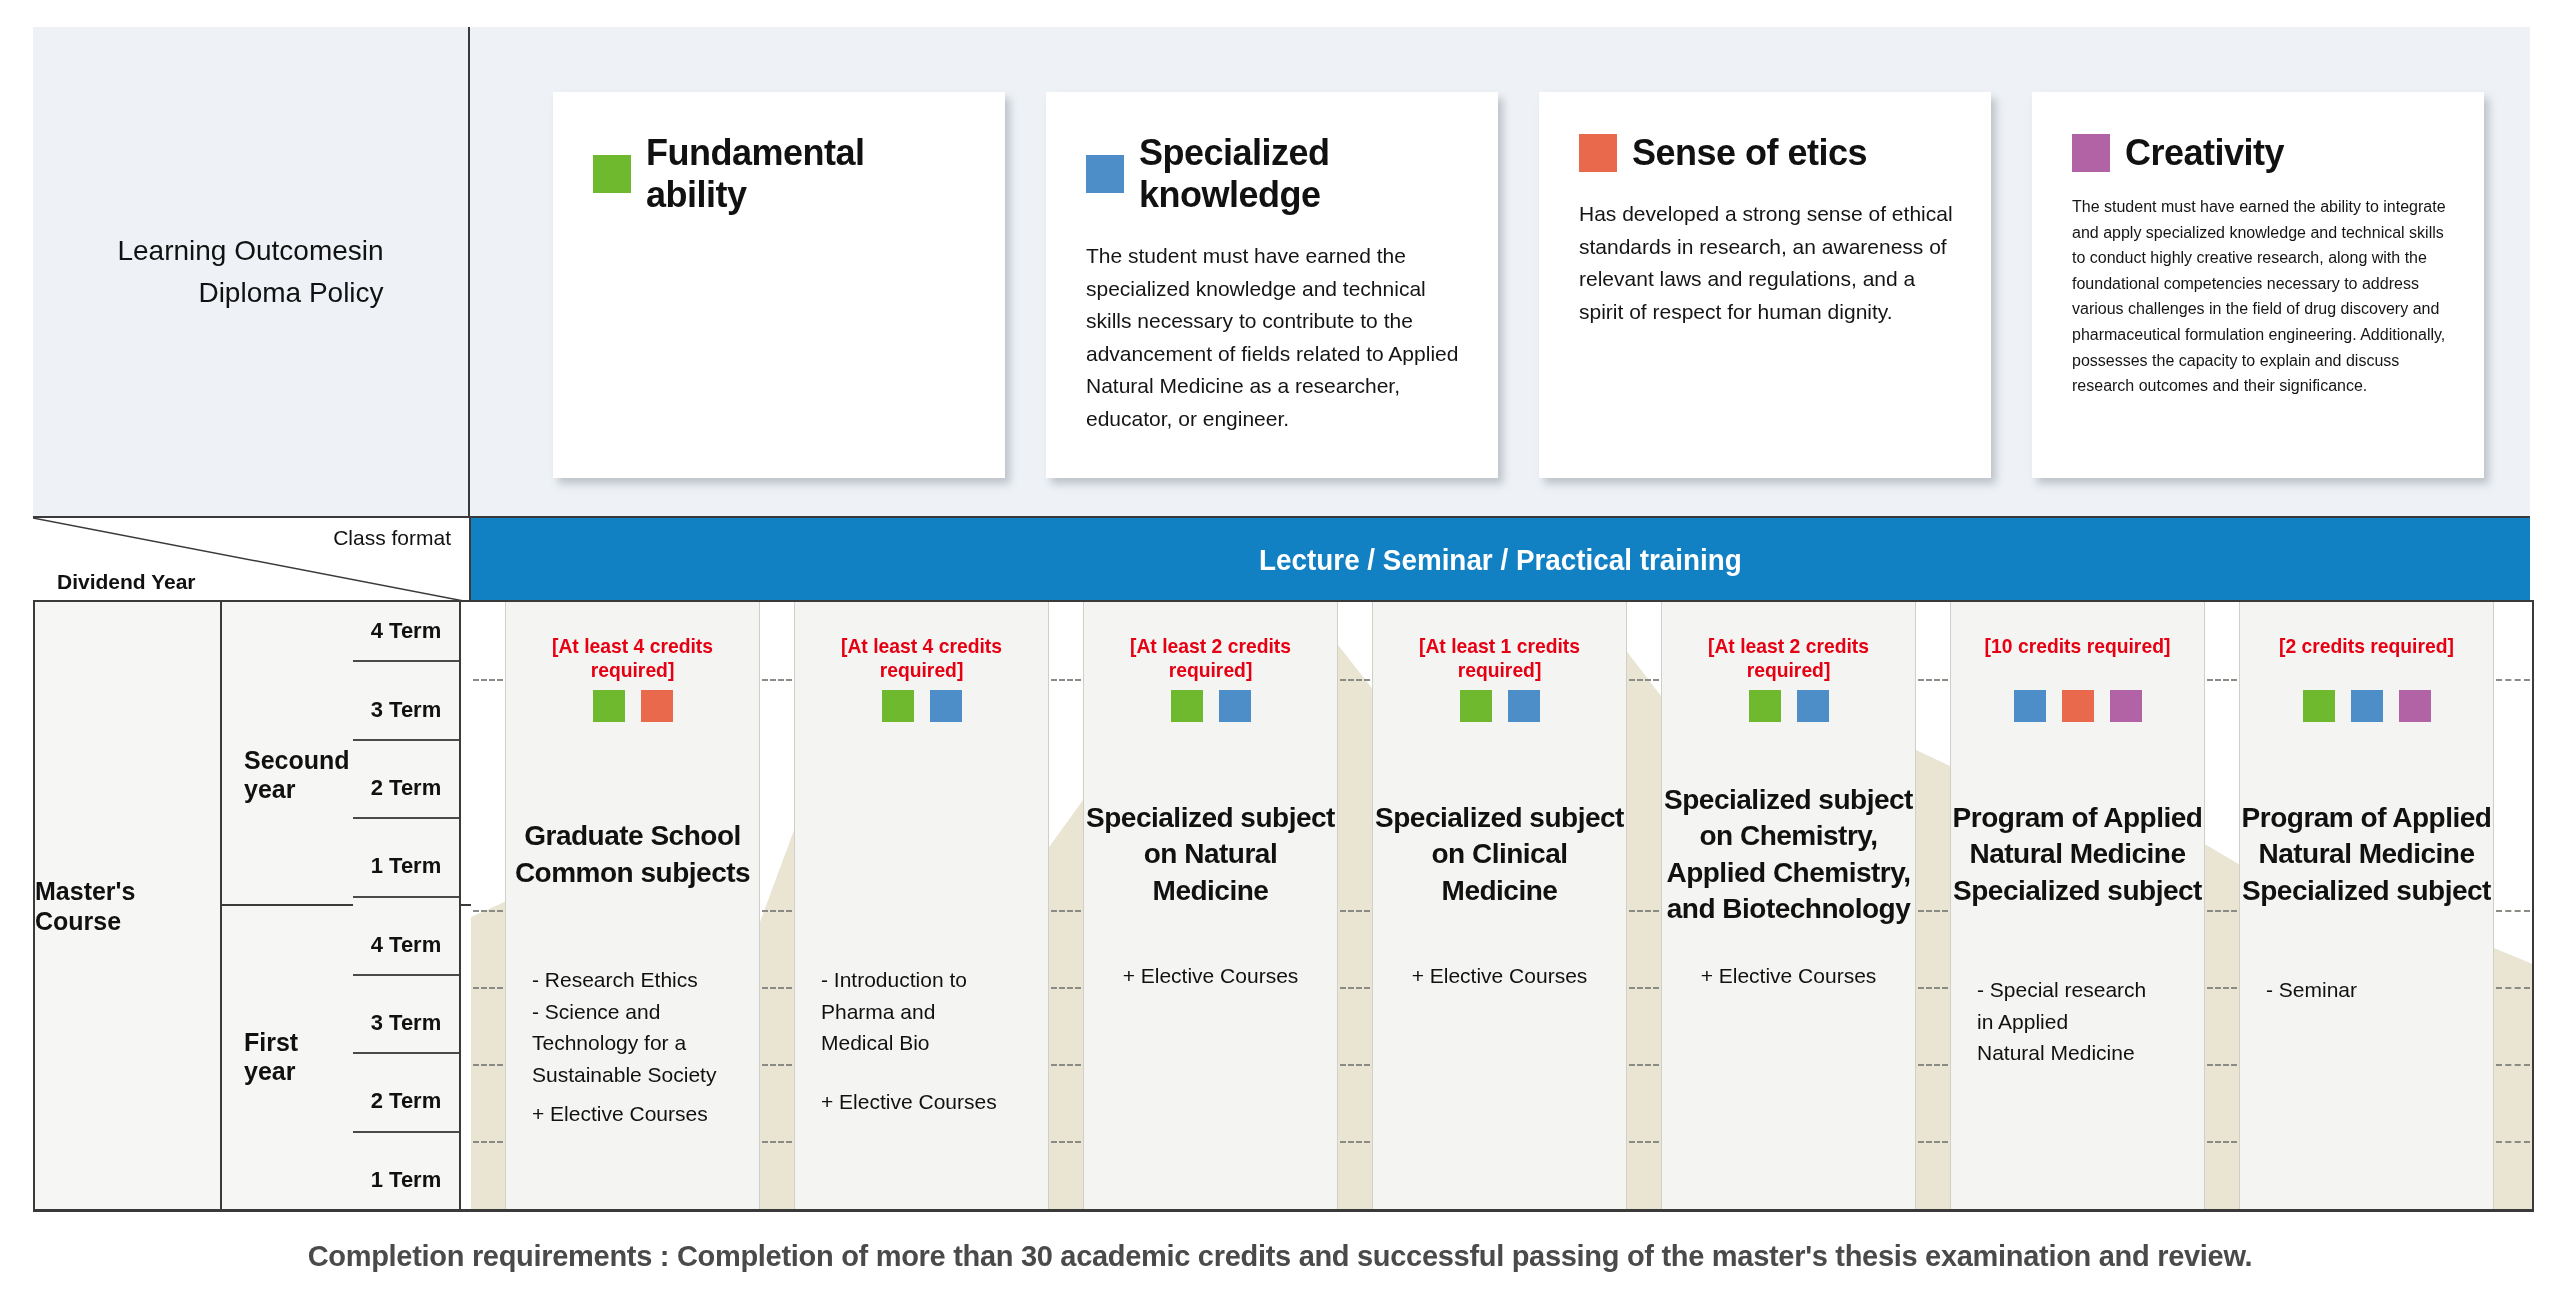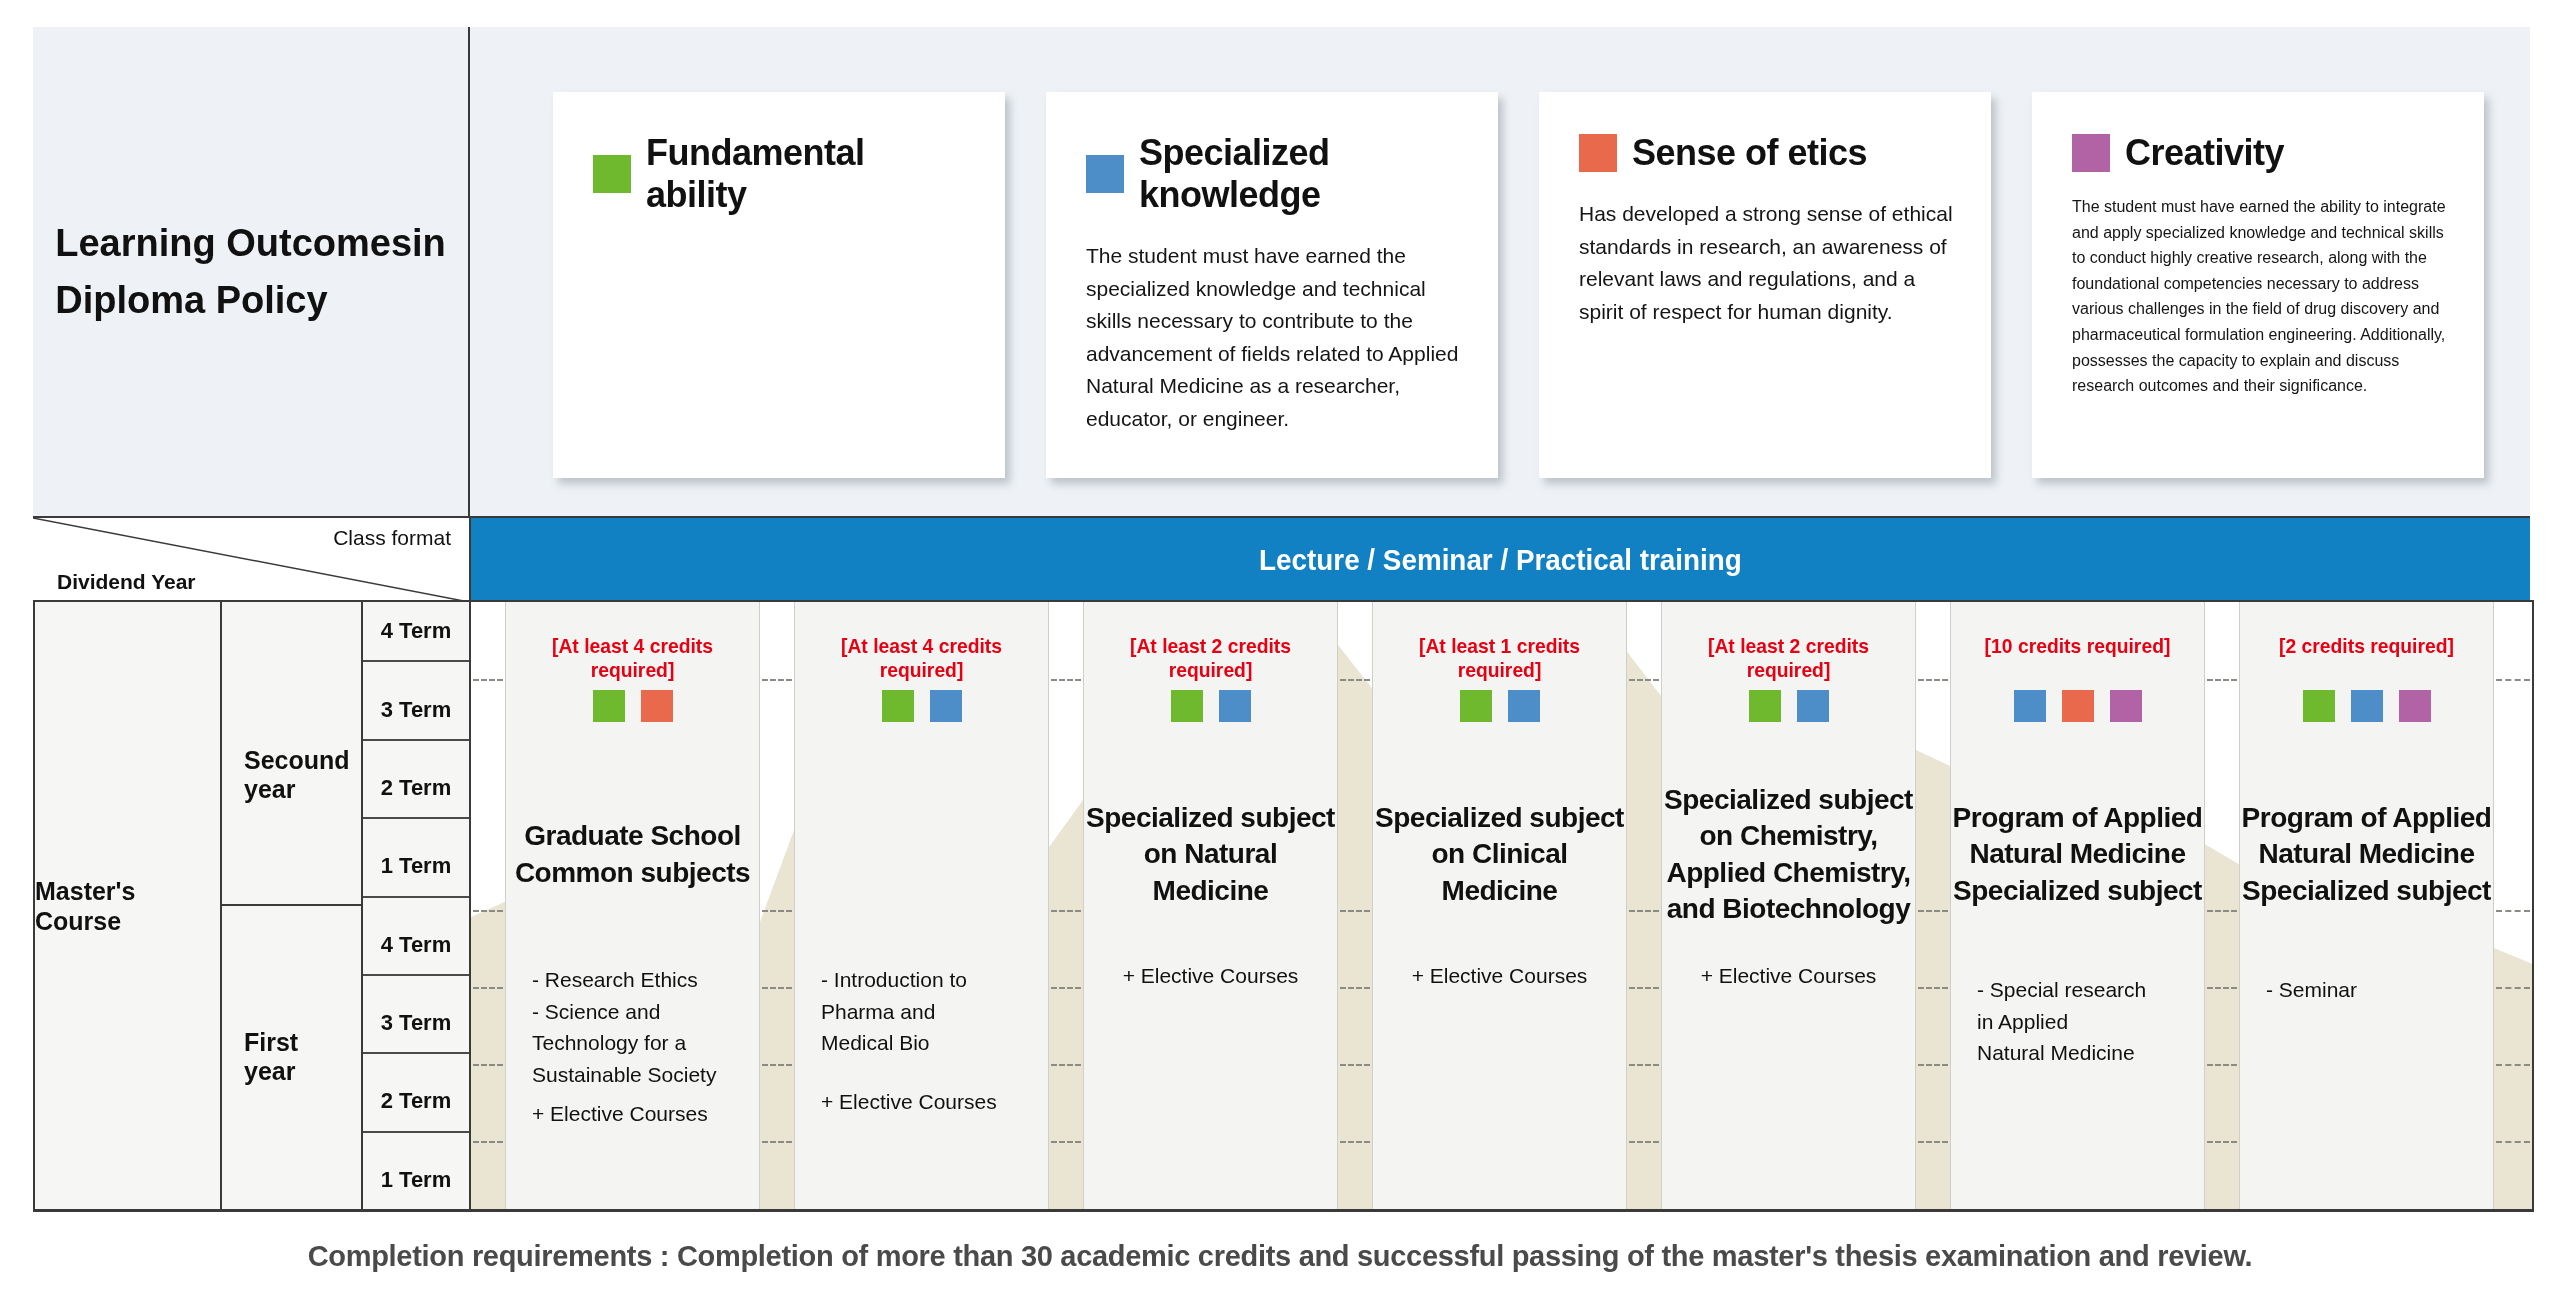--- a/index.html
+++ b/index.html
@@ -4,21 +4,21 @@
 <style>
   html,body{margin:0;padding:0;background:#fff;}
   .page{position:relative;width:2560px;height:1312px;background:#ffffff;
         font-family:"Liberation Sans",sans-serif;color:#111;overflow:hidden;}
 
   
   .top-bg{position:absolute;left:33px;top:27px;width:2497px;height:489px;background:#eef2f6;}
   .top-divider{position:absolute;left:468px;top:27px;width:2px;height:489px;background:#3a3a3a;}
   .panel{position:absolute;left:33px;top:27px;width:435px;height:489px;
          display:flex;align-items:center;justify-content:center;}
-  .panel-title{font-weight:bold;font-size:38px;line-height:1.5;text-align:left;white-space:pre-line;}
+  .panel-title{font-weight:normal;font-size:28px;line-height:1.5;text-align:right;white-space:pre-line;}
 
   .card{position:absolute;top:92px;width:452px;height:386px;background:#fff;
         box-shadow:5px 6px 8px rgba(100,110,120,.35);}
   .card.c1{left:553px}.card.c2{left:1046px}.card.c3{left:1539px}.card.c4{left:2032px}
   .card-head{display:flex;align-items:center;gap:15px;margin:40px 34px 0 40px;}
   .card-sq{width:38px;height:38px;flex:0 0 auto;}
   .card-title{font-weight:bold;font-size:36px;letter-spacing:-0.5px;}
   .card-body{margin:24px 36px 0 40px;font-size:21px;line-height:1.55;color:#151515;}
   .card.c4 .card-body{font-size:16px;line-height:1.6;margin-top:20px;}
 
@@ -36,21 +36,21 @@
   .table{position:absolute;left:33px;top:600px;width:2497px;height:607px;
          border:2px solid #3a3a3a;border-bottom:3px solid #3a3a3a;box-sizing:content-box;background:#fff;}
   .cell-course{position:absolute;left:0;top:0;width:187px;height:607px;background:#f6f6f4;
                border-right:2px solid #3a3a3a;display:flex;align-items:center;box-sizing:border-box;}
   .course-label{font-weight:bold;font-size:25px;line-height:1.2;white-space:pre-line;}
   .cell-year{position:absolute;left:187px;width:141px;height:346px;background:#f6f6f4;
              border-right:2px solid #3a3a3a;display:flex;align-items:center;box-sizing:border-box;}
   .cell-year.top{top:0}.cell-year.bottom{top:303px;height:304px;}
   .year-label{padding-left:22px;font-weight:bold;font-size:25px;line-height:1.15;white-space:pre-line;}
   .year-split{position:absolute;left:187px;top:302px;width:249px;height:2px;background:#3a3a3a;}
-  .term-col{position:absolute;left:328px;top:0;width:108px;height:607px;border-right:2px solid #3a3a3a;
+  .term-col{position:absolute;left:318px;top:0;width:108px;height:607px;border-right:2px solid #3a3a3a;
             display:flex;flex-direction:column;box-sizing:border-box;background:#f6f6f4;gap:18px;}
   .term-cell{flex:1 1 0;display:flex;align-items:center;justify-content:center;
              font-weight:bold;font-size:22px;border-bottom:2px solid #4a4a4a;box-sizing:border-box;}
   .term-cell:last-child{border-bottom:none;}
 
   .content{position:absolute;left:436px;top:0;width:2061px;height:607px;background:#fff;}
   .gutter{position:absolute;top:0;height:607px;width:34px;background:#fff;}
   .wedge{position:absolute;left:0;top:0;right:0;bottom:0;background:#e9e5d2;}
   .gdash{position:absolute;left:2px;right:2px;border-top:2px dashed #8b8b85;height:0;}
   .gd1{top:77px}.gd2{top:308px}.gd3{top:385px}.gd4{top:462px}.gd5{top:539px}

